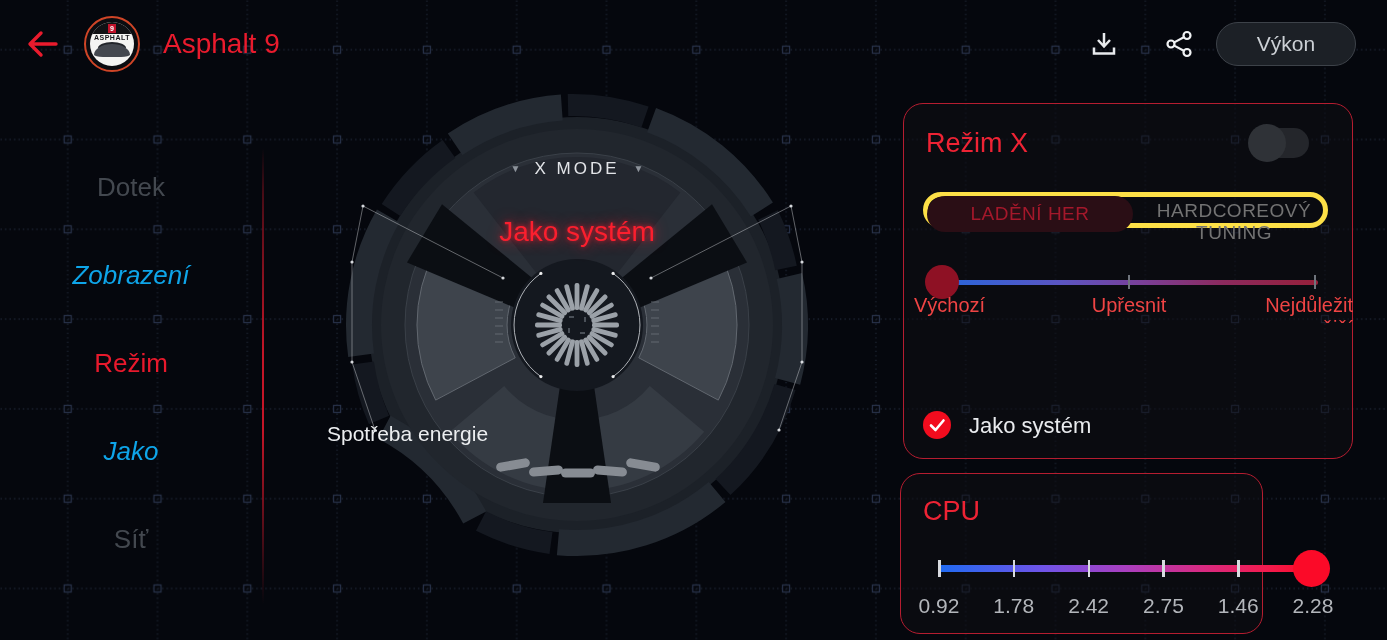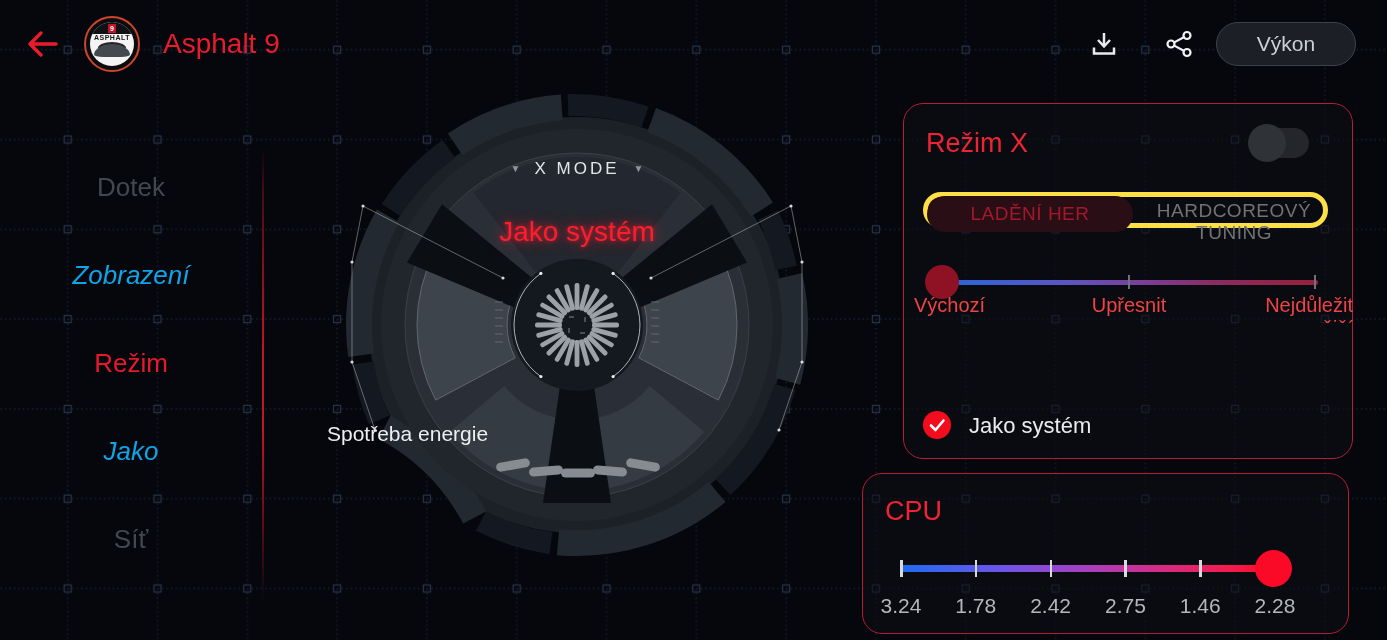--- a/index.html
+++ b/index.html
@@ -43,21 +43,21 @@
   #xmode-label{left:327px;top:159px;width:500px;text-align:center;z-index:2;
                color:#e2e4e8;font-size:17px;font-weight:normal;letter-spacing:3px;}
   #xmode-label .tri{color:#8d939b;font-size:10px;letter-spacing:0;vertical-align:2px;padding:0 14px;}
   #dial-mode{left:327px;top:216px;width:500px;text-align:center;z-index:2;color:#fb1f2e;
              font-size:28px;text-shadow:0 0 14px rgba(255,30,50,.8),0 0 4px rgba(255,30,50,.6);}
   #dial-bottom{left:327px;top:422px;width:510px;text-align:left;z-index:2;color:#eceef0;font-size:21px;}
   
   .card{background:rgba(14,15,20,.55);border:1.5px solid #c2213459;border-color:#b51d30;
         border-radius:20px;box-sizing:border-box;z-index:3;padding-left:45px;}
   #card-xmode{left:903px;top:103px;width:450px;height:356px;}
-  #card-cpu{left:862px;top:473px;width:487px;height:161px;}
+  #card-cpu{left:900px;top:473px;width:363px;height:161px;}
   .card .title{position:absolute;left:22px;font-size:27px;color:#ee2334;font-weight:500;}
   
   #xmode-toggle{position:absolute;left:347px;top:24px;width:58px;height:30px;border-radius:15px;
                 background:#24262b;cursor:pointer;}
   #xmode-toggle .thumb{position:absolute;left:-3px;top:-4px;width:38px;height:38px;border-radius:50%;
                 background:#2f3237;}
   
   #tab-group{position:absolute;left:19px;top:88px;width:405px;height:36px;border:5px solid #fde047;
              border-radius:19px;box-sizing:border-box;}
   #tab-ladeni{position:absolute;left:-1px;top:-1px;width:206px;height:36px;border-radius:19px;
@@ -283,19 +283,19 @@
 
   <div id="cpu-track"></div>
   <div class="ctick" style="left:37px"></div>
   <div class="ctick" style="left:111.8px"></div>
   <div class="ctick" style="left:186.6px"></div>
   <div class="ctick" style="left:261.4px"></div>
   <div class="ctick" style="left:336.2px"></div>
   <div class="ctick" style="left:411px"></div>
   <div id="cpu-thumb"></div>
 
-  <div class="clabel" style="left:8px">3.24</div>
+  <div class="clabel" style="left:8px">0.92</div>
   <div class="clabel" style="left:82.8px">1.78</div>
   <div class="clabel" style="left:157.6px">2.42</div>
   <div class="clabel" style="left:232.4px">2.75</div>
   <div class="clabel" style="left:307.2px">1.46</div>
   <div class="clabel" style="left:382px">2.28</div>
 </div>
 
 </body></html>

